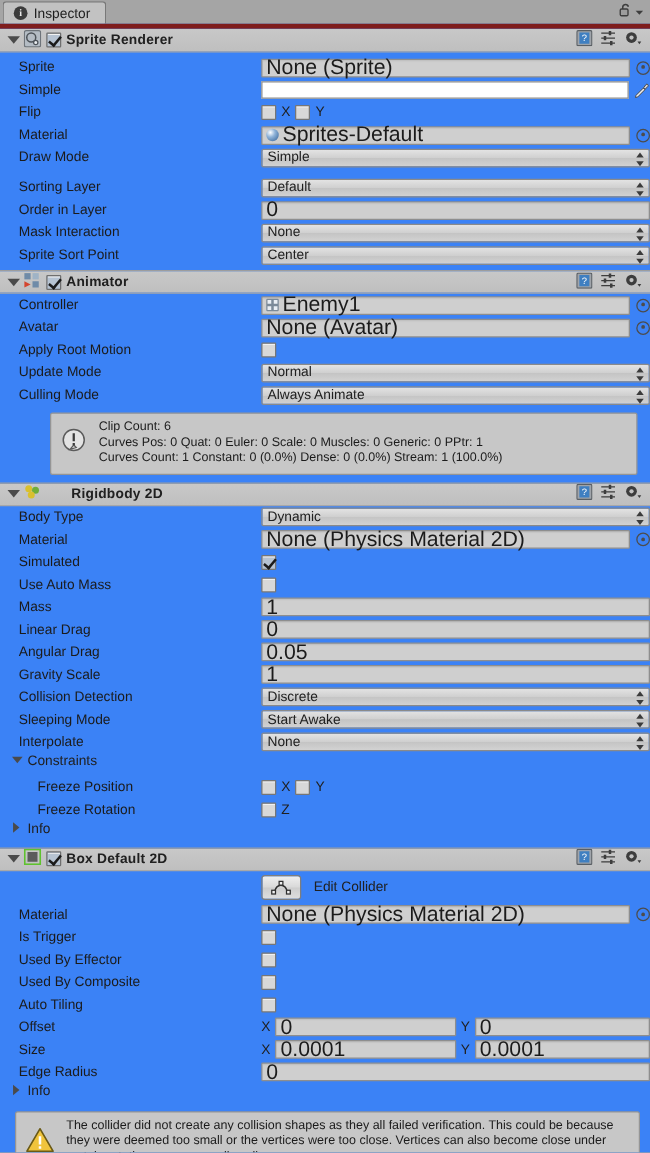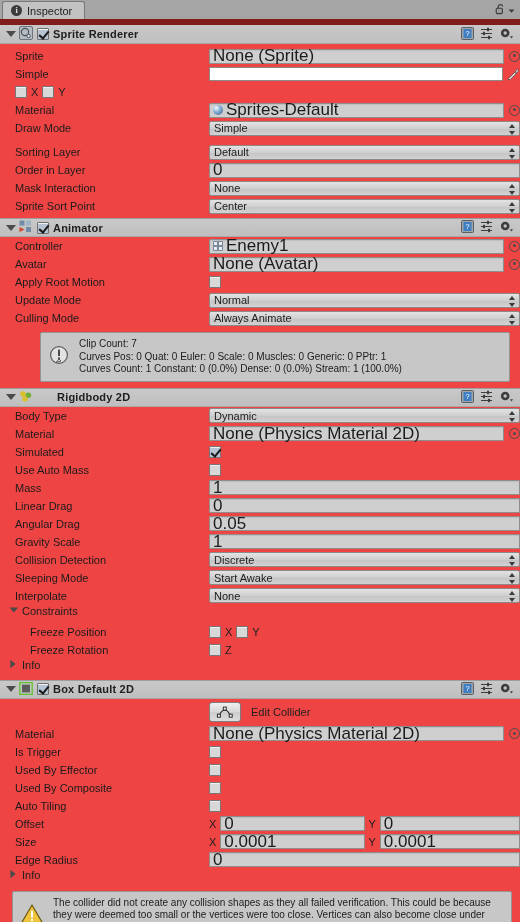--- a/index.html
+++ b/index.html
@@ -30,22 +30,22 @@
     width: 11px; height: 11px; border-radius: 50%;
     background: #3c3c3c; color: #e8e8e8;
     font-size: 8px; font-weight: bold;
     display: flex; align-items: center; justify-content: center;
     font-family: "Liberation Serif", serif;
   }
   .lock-area { margin-left: auto; display: flex; align-items: center; gap: 2px; padding-right: 5px; padding-bottom: 2px; }
 
   
   .body {
-    flex: 1 1 auto; background: #ef4444;
-    border-top: 6px solid #7f1d1d;
+    flex: 1 1 auto; background: #3b82f6;
+    border-top: 4px solid #7f1d1d;
     overflow: hidden; position: relative;
   }
 
   
   .comp-header {
     height: 19px; display: flex; align-items: center;
     padding: 0 4px 0 5px; gap: 4px;
     background: linear-gradient(to bottom, #c8c8c8 0%, #bfbfbf 100%);
     border-bottom: 1px solid #a8a8a8;
     position: relative;
@@ -260,20 +260,21 @@
         <span class="eyedropper">
           <svg width="13" height="13" viewBox="0 0 13 13">
             <path d="M9.8 1.6c.9-.9 2.4.6 1.5 1.5L9.1 5.4 7.9 4.2z" fill="#d6d6d6" stroke="#4a4a4a" stroke-width=".8"></path>
             <path d="M7.6 4.5 1.8 10.3l-.4 1.7 1.7-.4 5.8-5.8z" fill="#efefef" stroke="#4a4a4a" stroke-width=".8"></path>
           </svg>
         </span>
       </span>
     </div>
 
     <div class="row">
+      <span class="label">Flip</span>
       <span class="field">
         <span class="smallcb"></span>
         <span class="axis-lbl">X</span>
         <span class="smallcb"></span>
         <span class="axis-lbl">Y</span>
       </span>
     </div>
 
     <div class="row">
       <span class="label">Material</span>
@@ -430,21 +431,21 @@
     <div class="msgbox">
       <span class="ibadge">
         <svg width="22" height="22" viewBox="0 0 22 22">
           <circle cx="11" cy="10" r="8.4" fill="#e3e3e3" stroke="#5b5b5b" stroke-width="1.2"></circle>
           <path d="M8 17.5 L11 14 L13 16 Z" fill="#e3e3e3" stroke="#5b5b5b" stroke-width="1"></path>
           <rect x="10.1" y="4.6" width="1.8" height="6.4" fill="#3a3a3a"></rect>
           <rect x="10.1" y="12.4" width="1.8" height="1.8" fill="#3a3a3a"></rect>
         </svg>
       </span>
       <span class="msgtext">
-        <div>Clip Count: 7</div>
+        <div>Clip Count: 6</div>
         <div>Curves Pos: 0 Quat: 0 Euler: 0 Scale: 0 Muscles: 0 Generic: 0 PPtr: 1</div>
         <div>Curves Count: 1 Constant: 0 (0.0%) Dense: 0 (0.0%) Stream: 1 (100.0%)</div>
       </span>
     </div>
 
     <div class="comp-header sep-top">
       <span class="foldout"></span>
       <span>
         <svg width="14" height="13" viewBox="0 0 14 13">
           <circle cx="4" cy="4" r="2.8" fill="#d9c02e"></circle>

